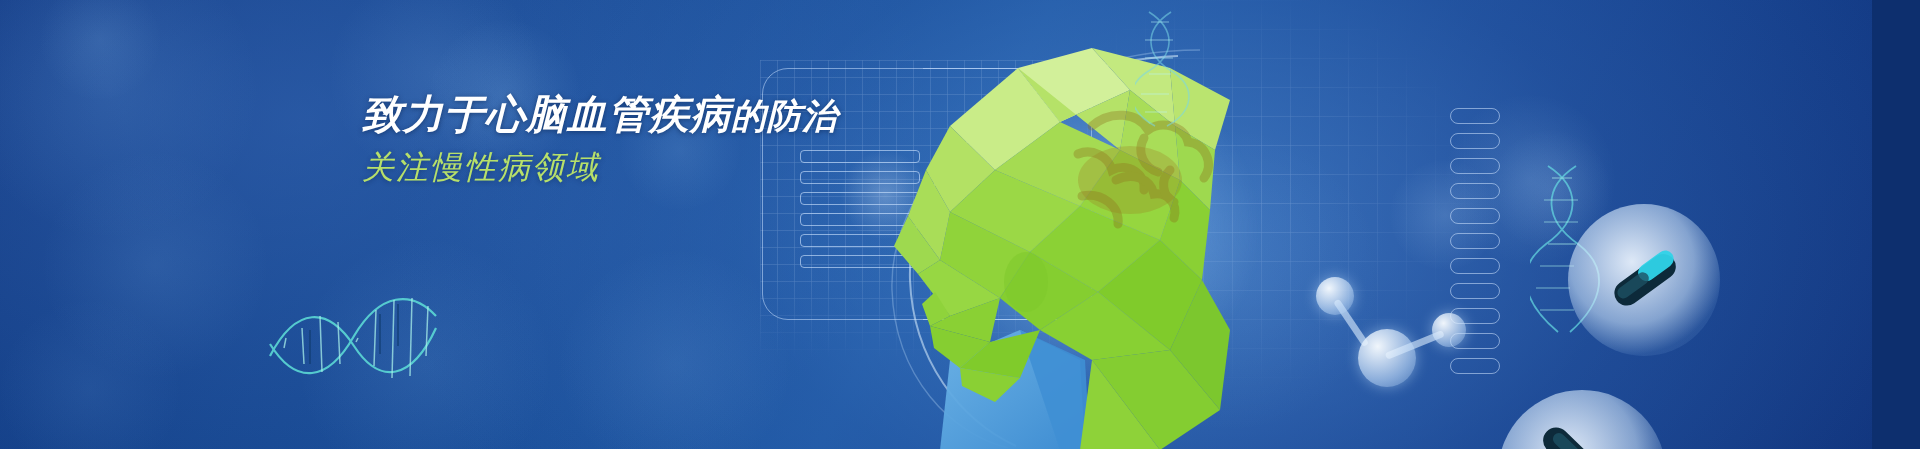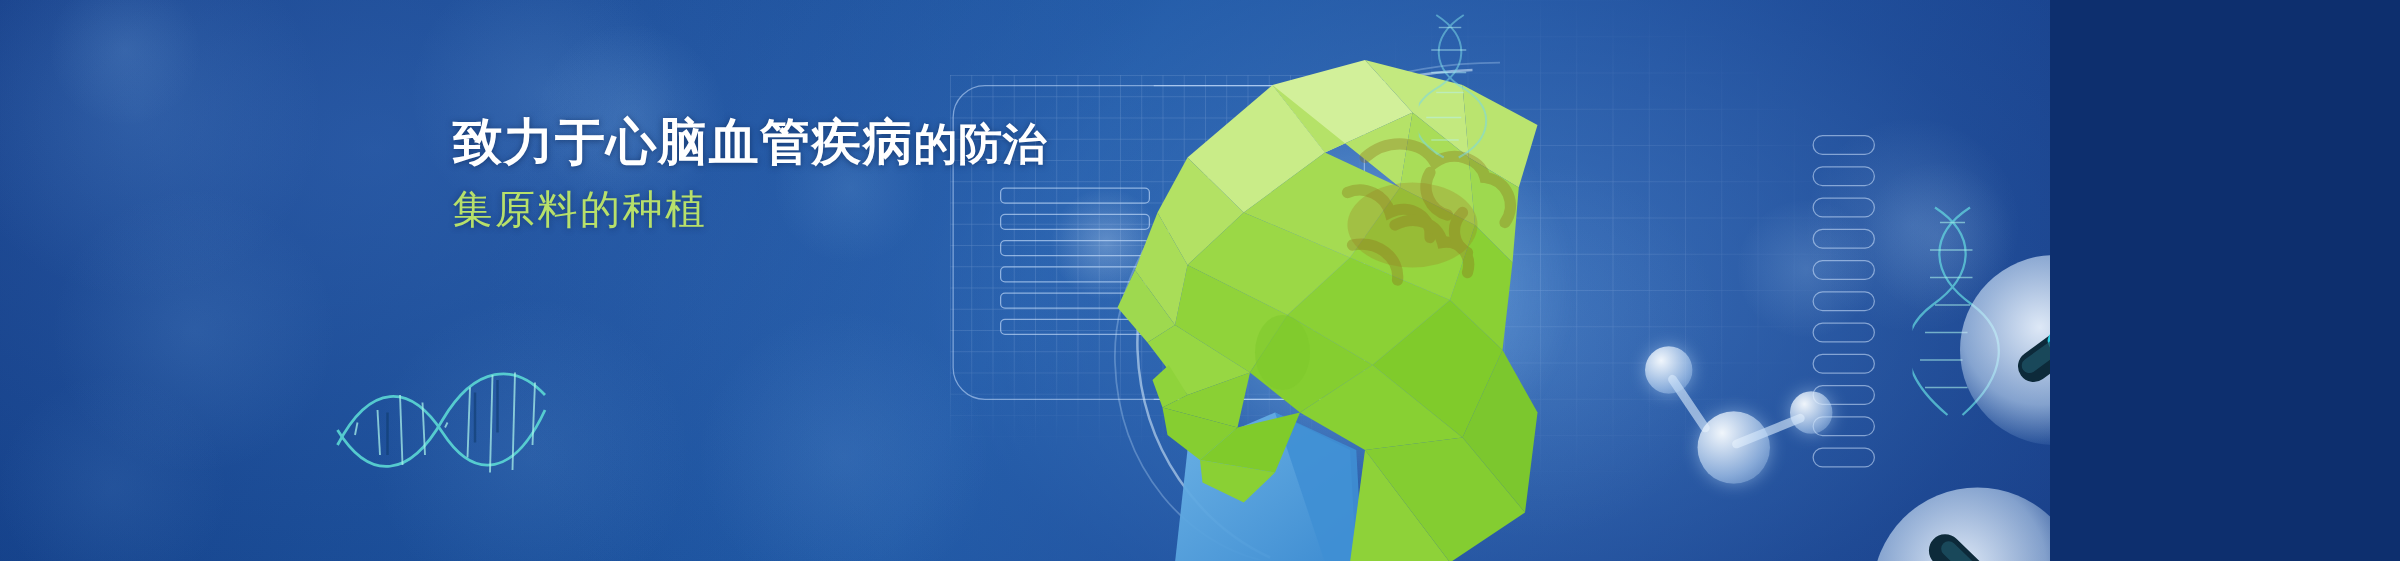--- a/index.html
+++ b/index.html
@@ -1,26 +1,27 @@
 <!DOCTYPE html>
 <html><head>
 <meta charset="utf-8">
 <title>Banner</title>
 <style>
   html,body{margin:0;padding:0;background:#0d2f6e;}
   *{box-sizing:border-box;}
   .banner{
     position:relative;
-    width:1640px;height:449px;
+    width:1872px;height:449px;
     overflow:hidden;
     font-family:"Liberation Sans","DejaVu Sans",sans-serif;
     background:
       radial-gradient(ellipse 1100px 720px at 1180px 230px, rgba(90,150,220,0.55) 0%, rgba(58,110,185,0.30) 40%, rgba(30,70,150,0.0) 72%),
       radial-gradient(ellipse 900px 620px at 300px 120px, rgba(70,120,200,0.40) 0%, rgba(30,70,150,0) 70%),
       linear-gradient(118deg,#123a82 0%,#15468f 24%,#1c56a3 50%,#174593 72%,#11357e 100%);
+    font-style: italic;
   }
 
   
   .bokeh{position:absolute;border-radius:50%;pointer-events:none;}
 
   
   .grid-wrap{
     position:absolute;left:1000px;top:0;width:520px;height:449px;
     opacity:.30;pointer-events:none;
     background-image:
@@ -319,17 +320,17 @@
       <g transform="rotate(-26 84 96)">
         <rect x="46" y="92" width="68" height="22" rx="11" fill="#0d2a3a" opacity=".9"></rect>
         <rect x="78" y="91" width="38" height="15" rx="7.5" fill="#2fd3e8" opacity=".9"></rect>
       </g>
     </svg>
   </div>
 
   <div class="copy">
     <h1 class="headline"><span>致力于</span><span class="hl-strong">心脑血管疾病</span><span class="hl-tail">的防治</span></h1>
 
-    <h2 class="subhead">集原料的种植</h2>
+    <h2 class="subhead">关注慢性病领域</h2>
 
   </div>
 
 </div>
 
 </body></html>

